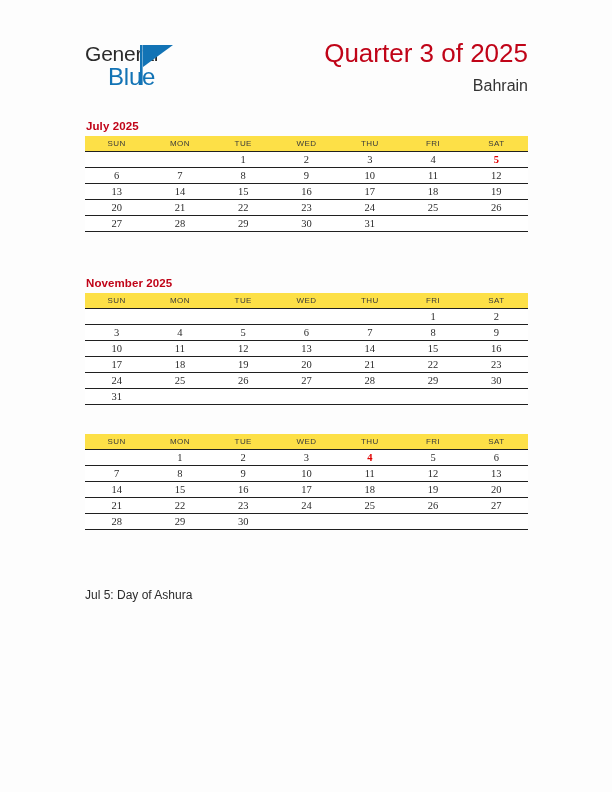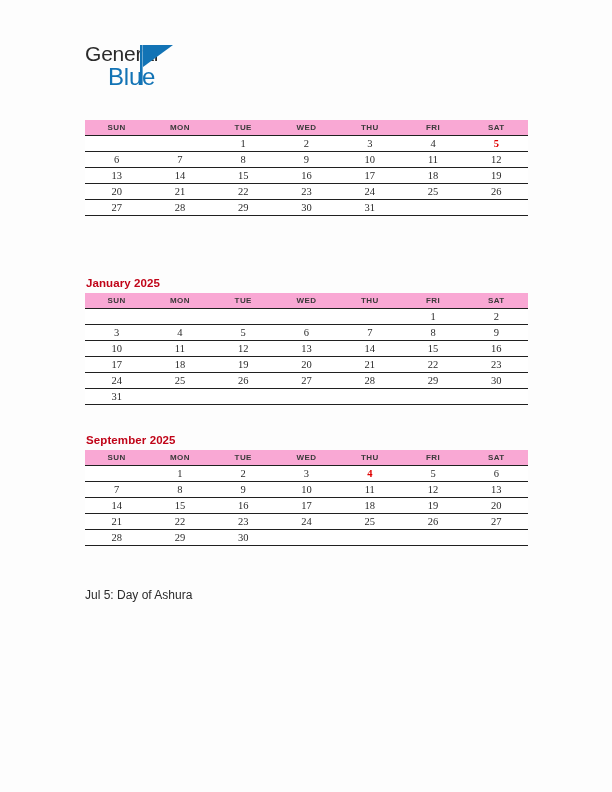--- a/index.html
+++ b/index.html
@@ -115,24 +115,24 @@
     line-height: 13px;
     padding-left: 1px;
   }
 
   table.cal {
     width: 443px;
     border-collapse: collapse;
     table-layout: fixed;
   }
   table.cal th {
-    background: #f9a8d4;
+    background: #fde047;
     font-family: "Liberation Sans", sans-serif;
     font-size: 8px;
-    font-weight: bold;
+    font-weight: normal;
     color: #3a3a3a;
     letter-spacing: 0.4px;
     text-align: center;
     height: 15px;
     padding: 0;
     border: none;
   }
   table.cal thead tr {
     border-bottom: 1.3px solid #202020;
   }
@@ -181,24 +181,29 @@
       <div class="logo-general">General</div>
       <div class="logo-flag">
         <svg width="46" height="44" viewBox="0 0 46 44">
           <rect x="0" y="2" width="2.6" height="40" fill="#1273b5"></rect>
           <polygon points="3,2 33,2 3,24" fill="#1273b5"></polygon>
         </svg>
       </div>
       <div class="logo-blue">Blue</div>
     </div>
 
+    <div class="title-block">
+      <div class="quarter-title">Quarter 3 of 2025</div>
+      <div class="country-title">Bahrain</div>
+    </div>
 
   </div>
 
   <div class="month-block" id="month-0">
+    <div class="month-name">July 2025</div>
     <table class="cal">
       <thead>
           <tr>
             <th>SUN</th>
             <th>MON</th>
             <th>TUE</th>
             <th>WED</th>
             <th>THU</th>
             <th>FRI</th>
             <th>SAT</th>
@@ -248,21 +253,21 @@
             <td>30</td>
             <td>31</td>
             <td class="empty"></td>
             <td class="empty"></td>
           </tr>
         </tbody>
     </table>
   </div>
 
   <div class="month-block" id="month-1">
-    <div class="month-name">January 2025</div>
+    <div class="month-name">November 2025</div>
     <table class="cal">
       <thead>
           <tr>
             <th>SUN</th>
             <th>MON</th>
             <th>TUE</th>
             <th>WED</th>
             <th>THU</th>
             <th>FRI</th>
             <th>SAT</th>
@@ -321,21 +326,20 @@
             <td class="empty"></td>
             <td class="empty"></td>
             <td class="empty"></td>
             <td class="empty"></td>
           </tr>
         </tbody>
     </table>
   </div>
 
   <div class="month-block" id="month-2">
-    <div class="month-name">September 2025</div>
     <table class="cal">
       <thead>
           <tr>
             <th>SUN</th>
             <th>MON</th>
             <th>TUE</th>
             <th>WED</th>
             <th>THU</th>
             <th>FRI</th>
             <th>SAT</th>

